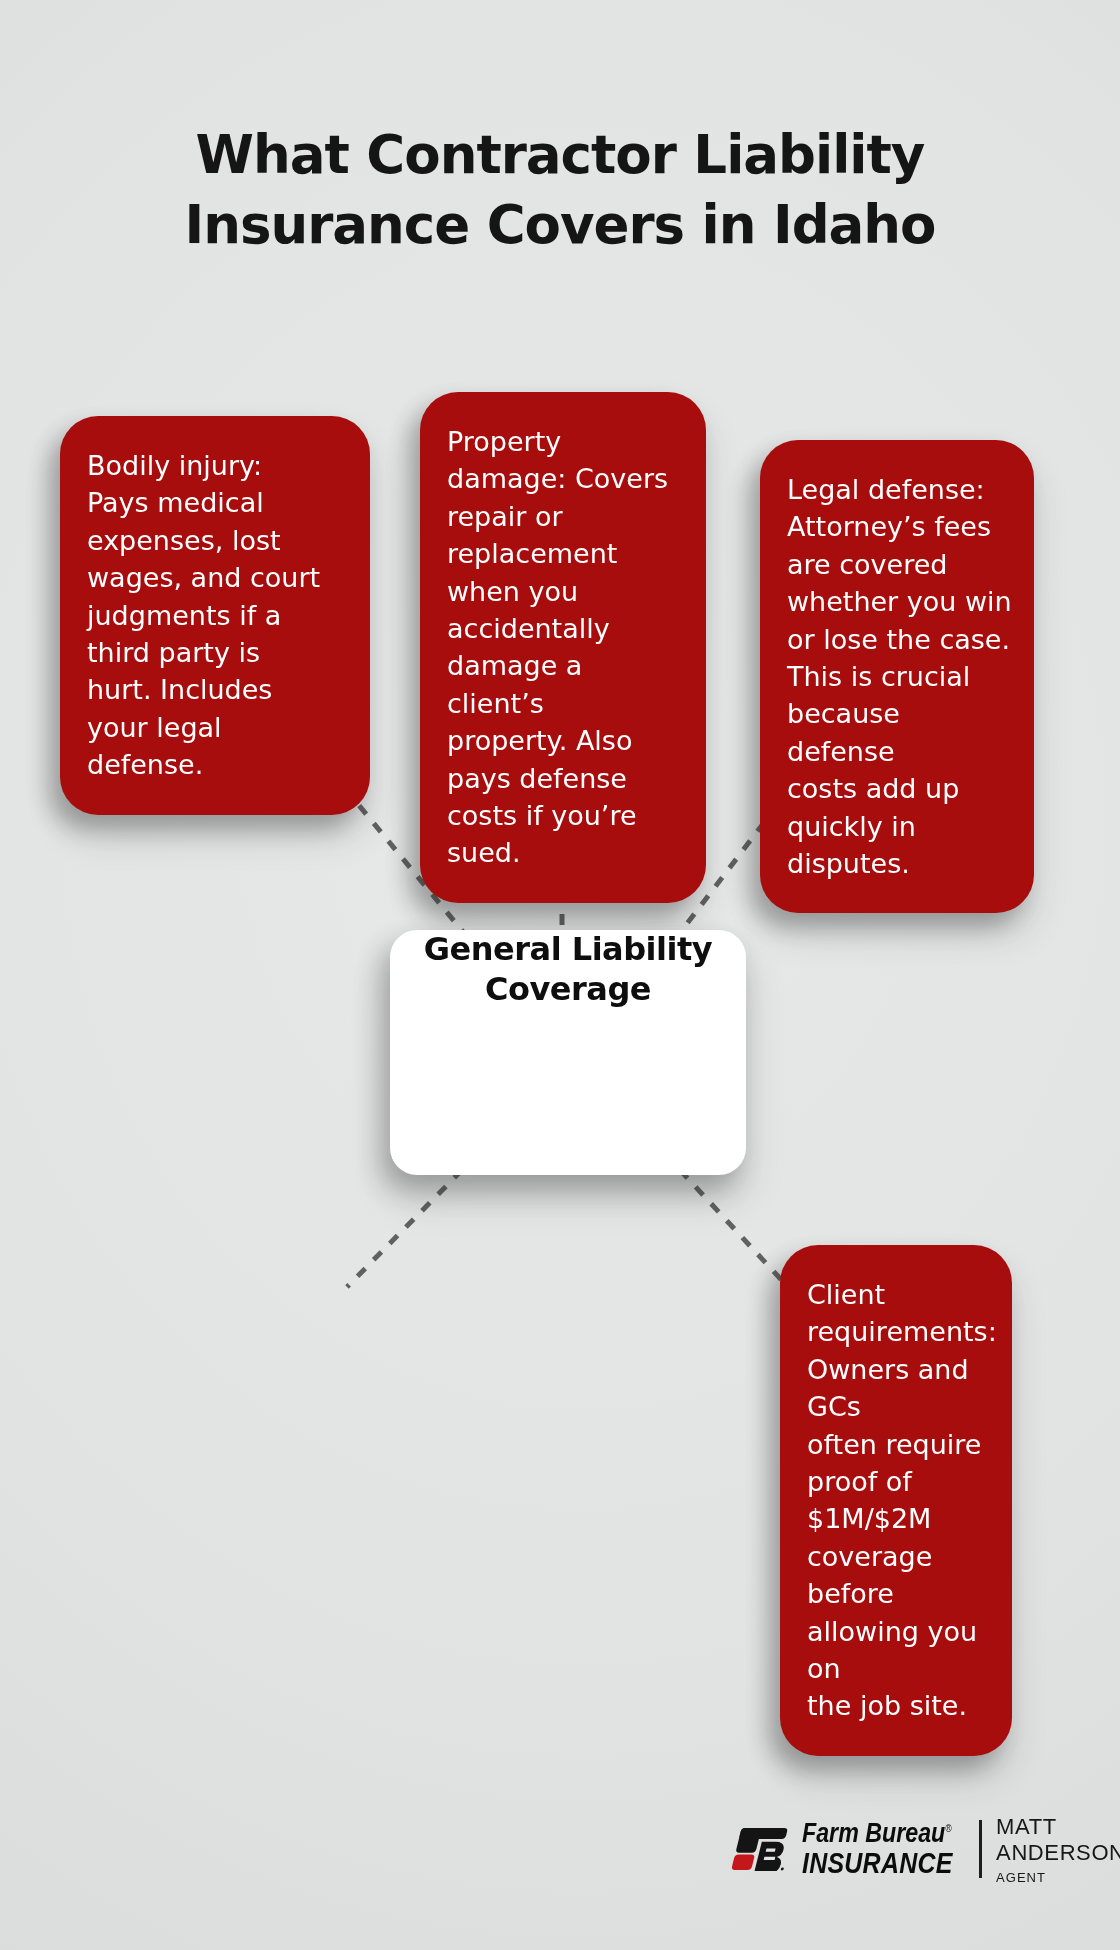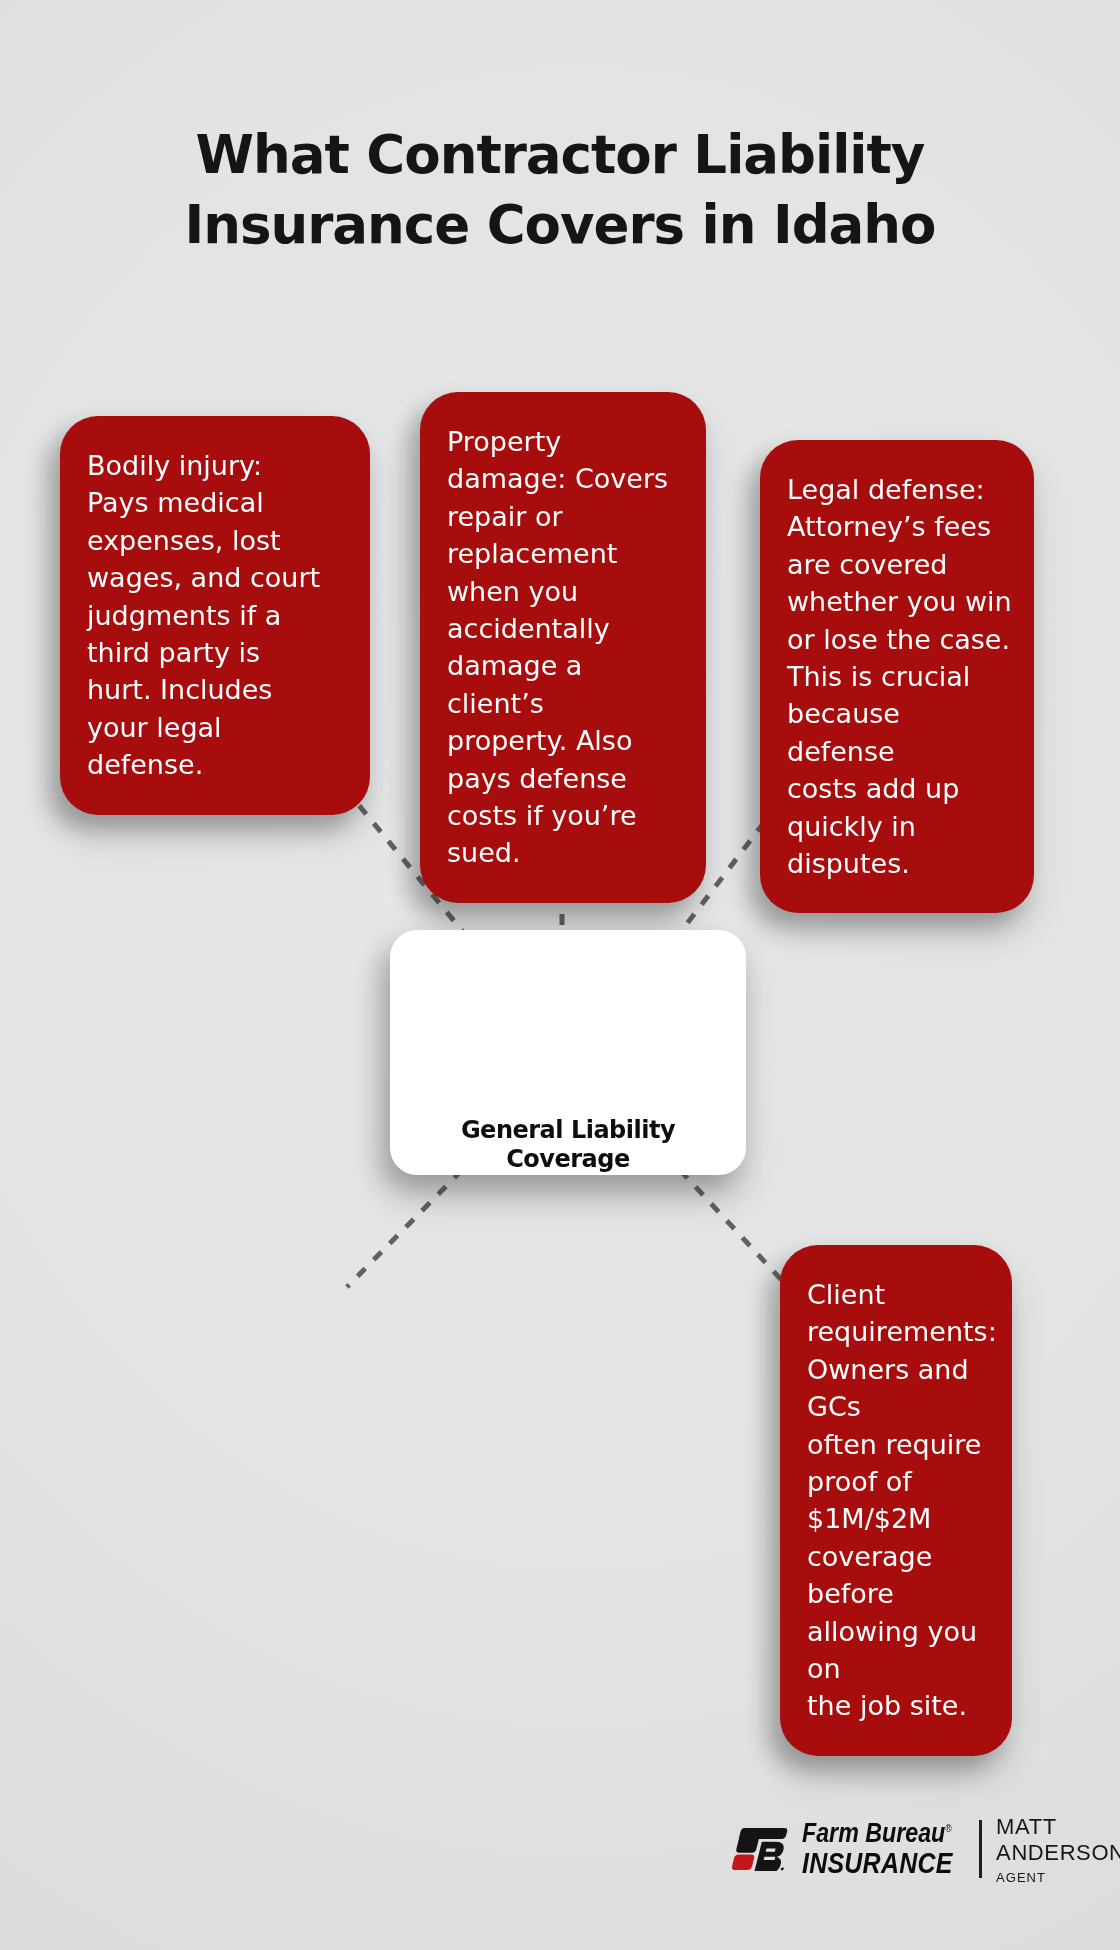--- a/index.html
+++ b/index.html
@@ -25,22 +25,22 @@
     font-family:"DejaVu Sans","Liberation Sans",sans-serif;font-weight:400;
   }
   #card-bodily{left:60px;top:392px;width:310px;margin-top:24px;}
   #card-property{left:420px;top:392px;width:286px;}
   #card-legal{left:760px;top:392px;width:274px;margin-top:48px;}
   #card-limits{left:60px;top:1245px;width:281px;}
   #card-client{left:780px;top:1245px;width:232px;}
   .center-node{
     position:absolute;z-index:2;left:390px;top:930px;width:356px;height:245px;
     background:#ffffff;border-radius:27px;
-    display:flex;align-items:flex-end;justify-content:center;text-align:center;
-    font-size:24px;font-weight:700;color:#0e0e0e;line-height:1.24;
+    display:flex;align-items:flex-start;justify-content:center;text-align:center;
+    font-size:32px;font-weight:700;color:#0e0e0e;line-height:1.24;
     letter-spacing:-0.5px;white-space:pre-line;
     font-family:"DejaVu Sans","Liberation Sans",sans-serif;
     box-shadow:-9px 15px 26px rgba(45,45,45,.30), 0 24px 42px rgba(45,45,45,.16);
   }
   .connectors{position:absolute;left:0;top:0;z-index:1;}
   .connectors line{stroke:#616161;stroke-width:5;stroke-dasharray:11 12;}
   .footer{
     position:absolute;left:730px;top:1814px;z-index:2;
     display:flex;align-items:center;
   }

